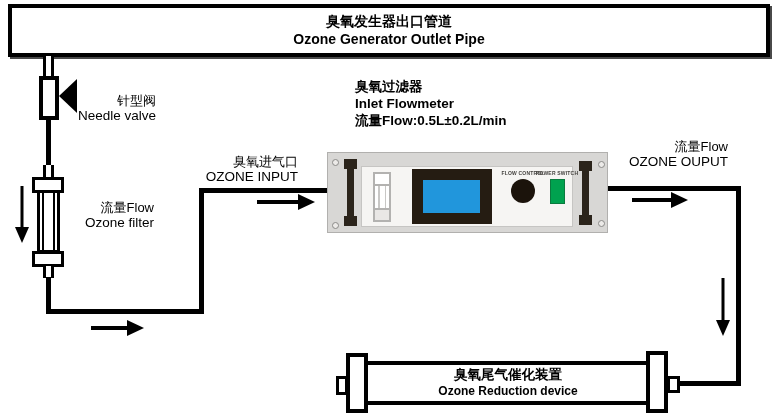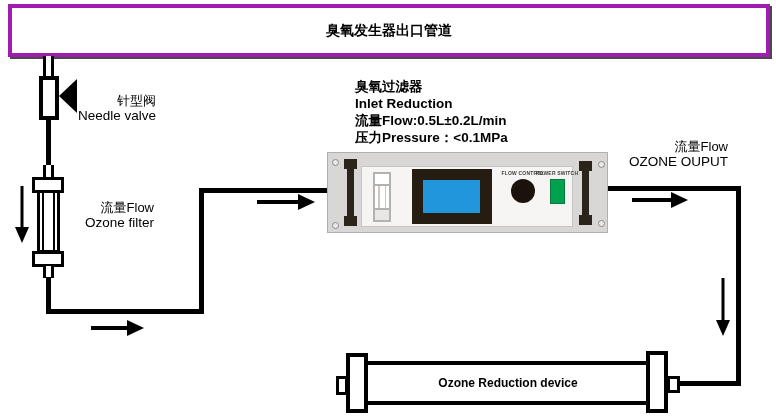--- a/index.html
+++ b/index.html
@@ -6,21 +6,21 @@
   .stage{
     position:relative;width:776px;height:420px;background:#fff;overflow:hidden;
     font-family:"Liberation Sans","DejaVu Sans",sans-serif;color:#000;
   }
   .pipe{position:absolute;background:#000;}
   .whitepipe{position:absolute;background:#fff;border-left:3px solid #000;border-right:3px solid #000;box-sizing:border-box;}
 
   
   .outlet-box{
     position:absolute;left:8px;top:4px;width:754px;height:45px;
-    border:4px solid #a21caf;background:#fff;box-shadow:2px 2px 0 #4a4a4a;
+    border:4px solid #000000;background:#fff;box-shadow:2px 2px 0 #4a4a4a;
     display:flex;flex-direction:column;justify-content:center;align-items:center;
     font-weight:bold;font-size:14px;line-height:1.28;text-align:center;
   }
 
   
   .dlabel{position:absolute;font-weight:normal;text-align:right;line-height:1.18;font-size:13px;}
   .dlabel .en{font-size:13.5px;}
 
   
   .valve-body{position:absolute;left:39px;top:76px;width:20px;height:44px;border:4px solid #000;background:#fff;box-sizing:border-box;}
@@ -74,20 +74,21 @@
   .rd-cap{position:absolute;background:#fff;border:4px solid #000;box-sizing:border-box;}
   .rd-nub{position:absolute;background:#fff;border:3px solid #000;box-sizing:border-box;}
 </style>
 </head>
 <body>
 
 <div class="stage">
 
   <div class="outlet-box">
     <div>臭氧发生器出口管道</div>
+    <div>Ozone Generator Outlet Pipe</div>
   </div>
 
   <div class="whitepipe" style="left:43px;top:56px;width:11px;height:21px;"></div>
   <div class="valve-body"></div>
   <div class="valve-cone"></div>
   <div class="dlabel" style="left:56px;top:93px;width:100px;">
     <div>针型阀</div>
     <div class="en">Needle valve</div>
   </div>
 
@@ -113,30 +114,33 @@
 
   <div class="pipe" style="left:46px;top:277px;width:5px;height:37px;"></div>
   <div class="pipe" style="left:46px;top:309px;width:158px;height:5px;"></div>
   <div class="pipe" style="left:199px;top:188px;width:5px;height:126px;"></div>
   <div class="pipe" style="left:199px;top:188px;width:129px;height:5px;"></div>
   <div class="arr arr-r" style="left:91px;top:320px;width:53px;height:15px;">
     <div class="shaft"></div>
       <div class="head"></div>
   </div>
 
+  <div class="dlabel" style="left:198px;top:154px;width:100px;">
+    <div>臭氧进气口</div>
+    <div class="en">OZONE INPUT</div>
+  </div>
   <div class="arr arr-r" style="left:257px;top:194px;width:58px;height:16px;">
     <div class="shaft"></div>
       <div class="head"></div>
   </div>
 
   <div class="fm-info">
     <div>臭氧过滤器</div>
-    <div>Inlet Reduction</div>
+    <div>Inlet Flowmeter</div>
     <div>流量Flow:0.5L±0.2L/min</div>
-    <div>压力Pressure：&lt;0.1MPa</div>
   </div>
 
   <div class="fm-panel">
     <div class="screw" style="left:4px;top:6px;"></div>
     <div class="screw" style="left:4px;top:69px;"></div>
     <div class="screw" style="left:270px;top:8px;"></div>
     <div class="screw" style="left:270px;top:67px;"></div>
     <div class="handle" style="left:16px;top:6px;">
       <div class="h-cap"></div>
       <div class="h-bar" style="height:47px;"></div>
@@ -181,20 +185,21 @@
 
   <div class="pipe" style="left:608px;top:186px;width:133px;height:5px;"></div>
   <div class="pipe" style="left:736px;top:186px;width:5px;height:200px;"></div>
   <div class="pipe" style="left:680px;top:381px;width:61px;height:5px;"></div>
   <div class="arr arr-d" style="left:714px;top:278px;width:18px;height:58px;">
     <div class="shaft"></div>
       <div class="head"></div>
   </div>
 
   <div class="rd-body">
+    <div>臭氧尾气催化装置</div>
     <div class="en">Ozone Reduction device</div>
   </div>
   <div class="rd-nub" style="left:336px;top:376px;width:12px;height:19px;"></div>
   <div class="rd-cap" style="left:346px;top:353px;width:22px;height:60px;"></div>
   <div class="rd-cap" style="left:646px;top:351px;width:22px;height:62px;"></div>
   <div class="rd-nub" style="left:667px;top:376px;width:13px;height:17px;"></div>
 
 </div>
 
 </body></html>

